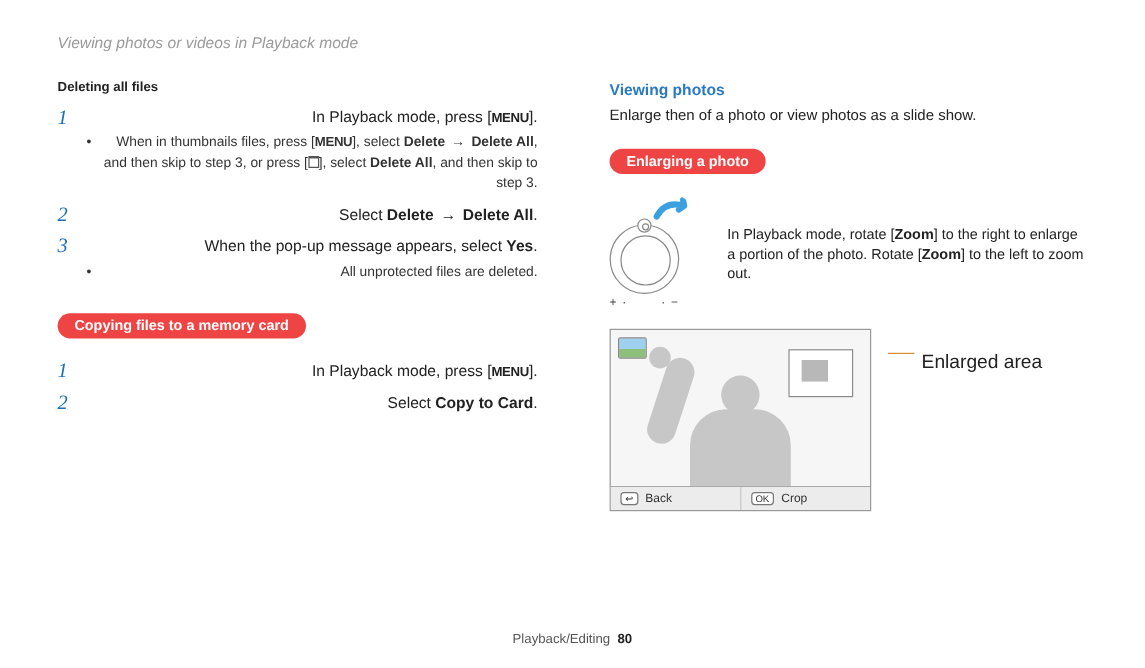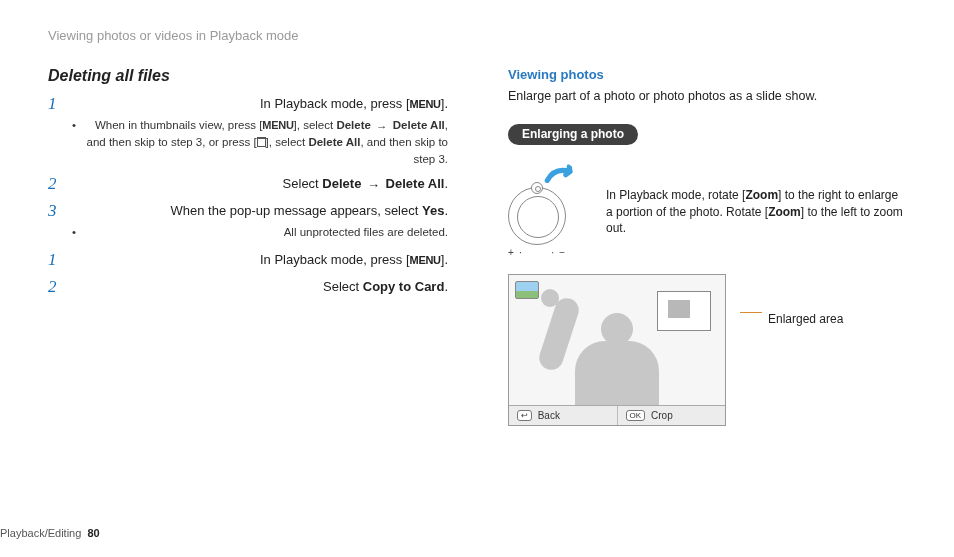--- a/index.html
+++ b/index.html
@@ -8,35 +8,35 @@
     height: 557px;
     background: #fff;
     font-family: "Segoe UI", Arial, sans-serif;
     color: #222;
     position: relative;
     padding: 28px 48px 30px 48px;
   }
   .page-header {
     color: #9a9a9a;
     font-size: 13px;
+    font-style: italic;
     margin-bottom: 24px;
     font-weight: 400;
   }
   .columns {
     display: flex;
     gap: 60px;
   }
   .col { flex: 1; }
   .col-left { flex: 0 0 400px; }
   .col-right { flex: 1; }
   .subhead-bold {
     font-weight: 700;
-    font-size: 16px;
+    font-size: 11px;
     margin-bottom: 3px;
-    font-style: italic;
   }
   .body-sm {
     font-size: 12.5px;
     line-height: 1.4;
   }
   .steps { margin-top: 10px; }
   .step {
     display: flex;
     gap: 8px;
     margin-bottom: 8px;
@@ -75,21 +75,21 @@
   }
   .b { font-weight: 700; }
   .arrow { padding: 0 2px; }
   .menu-label {
     font-weight: 700;
     font-size: 11px;
     letter-spacing: -0.3px;
   }
   .pill {
     display: inline-block;
-    background: #404040;
+    background: #ef4444;
     color: #fff;
     font-size: 12px;
     font-weight: 600;
     border-radius: 11px;
     padding: 3px 14px 4px;
     margin: 18px 0 8px;
   }
   .section-title {
     color: #2a7ac2;
     font-size: 13px;
@@ -249,29 +249,30 @@
     border-radius: 3px;
     padding: 0 3px;
     font-size: 8px;
     background: #fff;
     line-height: 1.2;
   }
   .callout {
     display: flex;
     align-items: flex-start;
     gap: 6px;
-    font-size: 12px;
-    margin-top: 38px;
+    font-size: 16px;
+    margin-top: 20px;
   }
   .callout-line {
     width: 22px; height: 1px; background: #d88b2e;
   }
   .footer {
     position: absolute;
     bottom: 18px; left: 0; right: 0;
+    text-align: center;
     font-size: 11px;
     color: #555;
   }
   .footer .pg { font-weight: 700; color: #222; }
   .trash-icon {
     display:inline-block;
     width:9px;height:10px;
     border:1px solid #555;border-top:2px solid #555;
     vertical-align:-1px;
     position:relative;
@@ -288,21 +289,21 @@
     <div class="subhead-bold">Deleting all files</div>
 
     <div class="steps">
 
       <div class="step">
         <div class="step-num">1</div>
         <div class="step-body">
           <span>In Playback mode, press [</span><span class="menu-label">MENU</span><span>].</span>
           <ul class="sub">
             <li>
-              <span>When in thumbnails view, press [</span><span class="menu-label">MENU</span><span>], select </span><span class="b">Delete</span><span class="arrow"> → </span><span class="b">Delete All</span><span>, and then skip to step 3, or press [</span><span class="trash-icon"></span><span>], select </span><span class="b">Delete All</span><span>, and then skip to step 3.</span>
+              <span>When in thumbnails files, press [</span><span class="menu-label">MENU</span><span>], select </span><span class="b">Delete</span><span class="arrow"> → </span><span class="b">Delete All</span><span>, and then skip to step 3, or press [</span><span class="trash-icon"></span><span>], select </span><span class="b">Delete All</span><span>, and then skip to step 3.</span>
             </li>
           </ul>
         </div>
       </div>
 
       <div class="step">
         <div class="step-num">2</div>
         <div class="step-body">
           <span>Select </span><span class="b">Delete</span><span class="arrow"> → </span><span class="b">Delete All</span><span>.</span>
         </div>
@@ -312,40 +313,41 @@
         <div class="step-num">3</div>
         <div class="step-body">
           <span>When the pop-up message appears, select </span><span class="b">Yes</span><span>.</span>
           <ul class="sub">
               <li>All unprotected files are deleted.</li>
             </ul>
         </div>
       </div>
     </div>
 
+    <div class="pill">Copying files to a memory card</div>
 
     <div class="steps">
       <div class="step">
         <div class="step-num">1</div>
         <div class="step-body">
           <span>In Playback mode, press [</span><span class="menu-label">MENU</span><span>].</span>
         </div>
       </div>
       <div class="step">
         <div class="step-num">2</div>
         <div class="step-body">
           <span>Select </span><span class="b">Copy to Card</span><span>.</span>
         </div>
       </div>
     </div>
   </div>
 
   <div class="col col-right">
     <div class="section-title">Viewing photos</div>
-    <div class="body-sm">Enlarge part of a photo or photo photos as a slide show.</div>
+    <div class="body-sm">Enlarge then of a photo or view photos as a slide show.</div>
     <div class="pill">Enlarging a photo</div>
 
     <div class="zoom-row">
       <div class="dial-wrap">
         <div class="swipe-arrow">
           <svg viewBox="0 0 40 40">
               <path d="M6 30 Q4 12 22 6 L18 2 M22 6 L20 12" fill="none" stroke="#3aa0e0" stroke-width="6" stroke-linecap="round" stroke-linejoin="round"></path>
             </svg>
         </div>
         <div class="dial">

